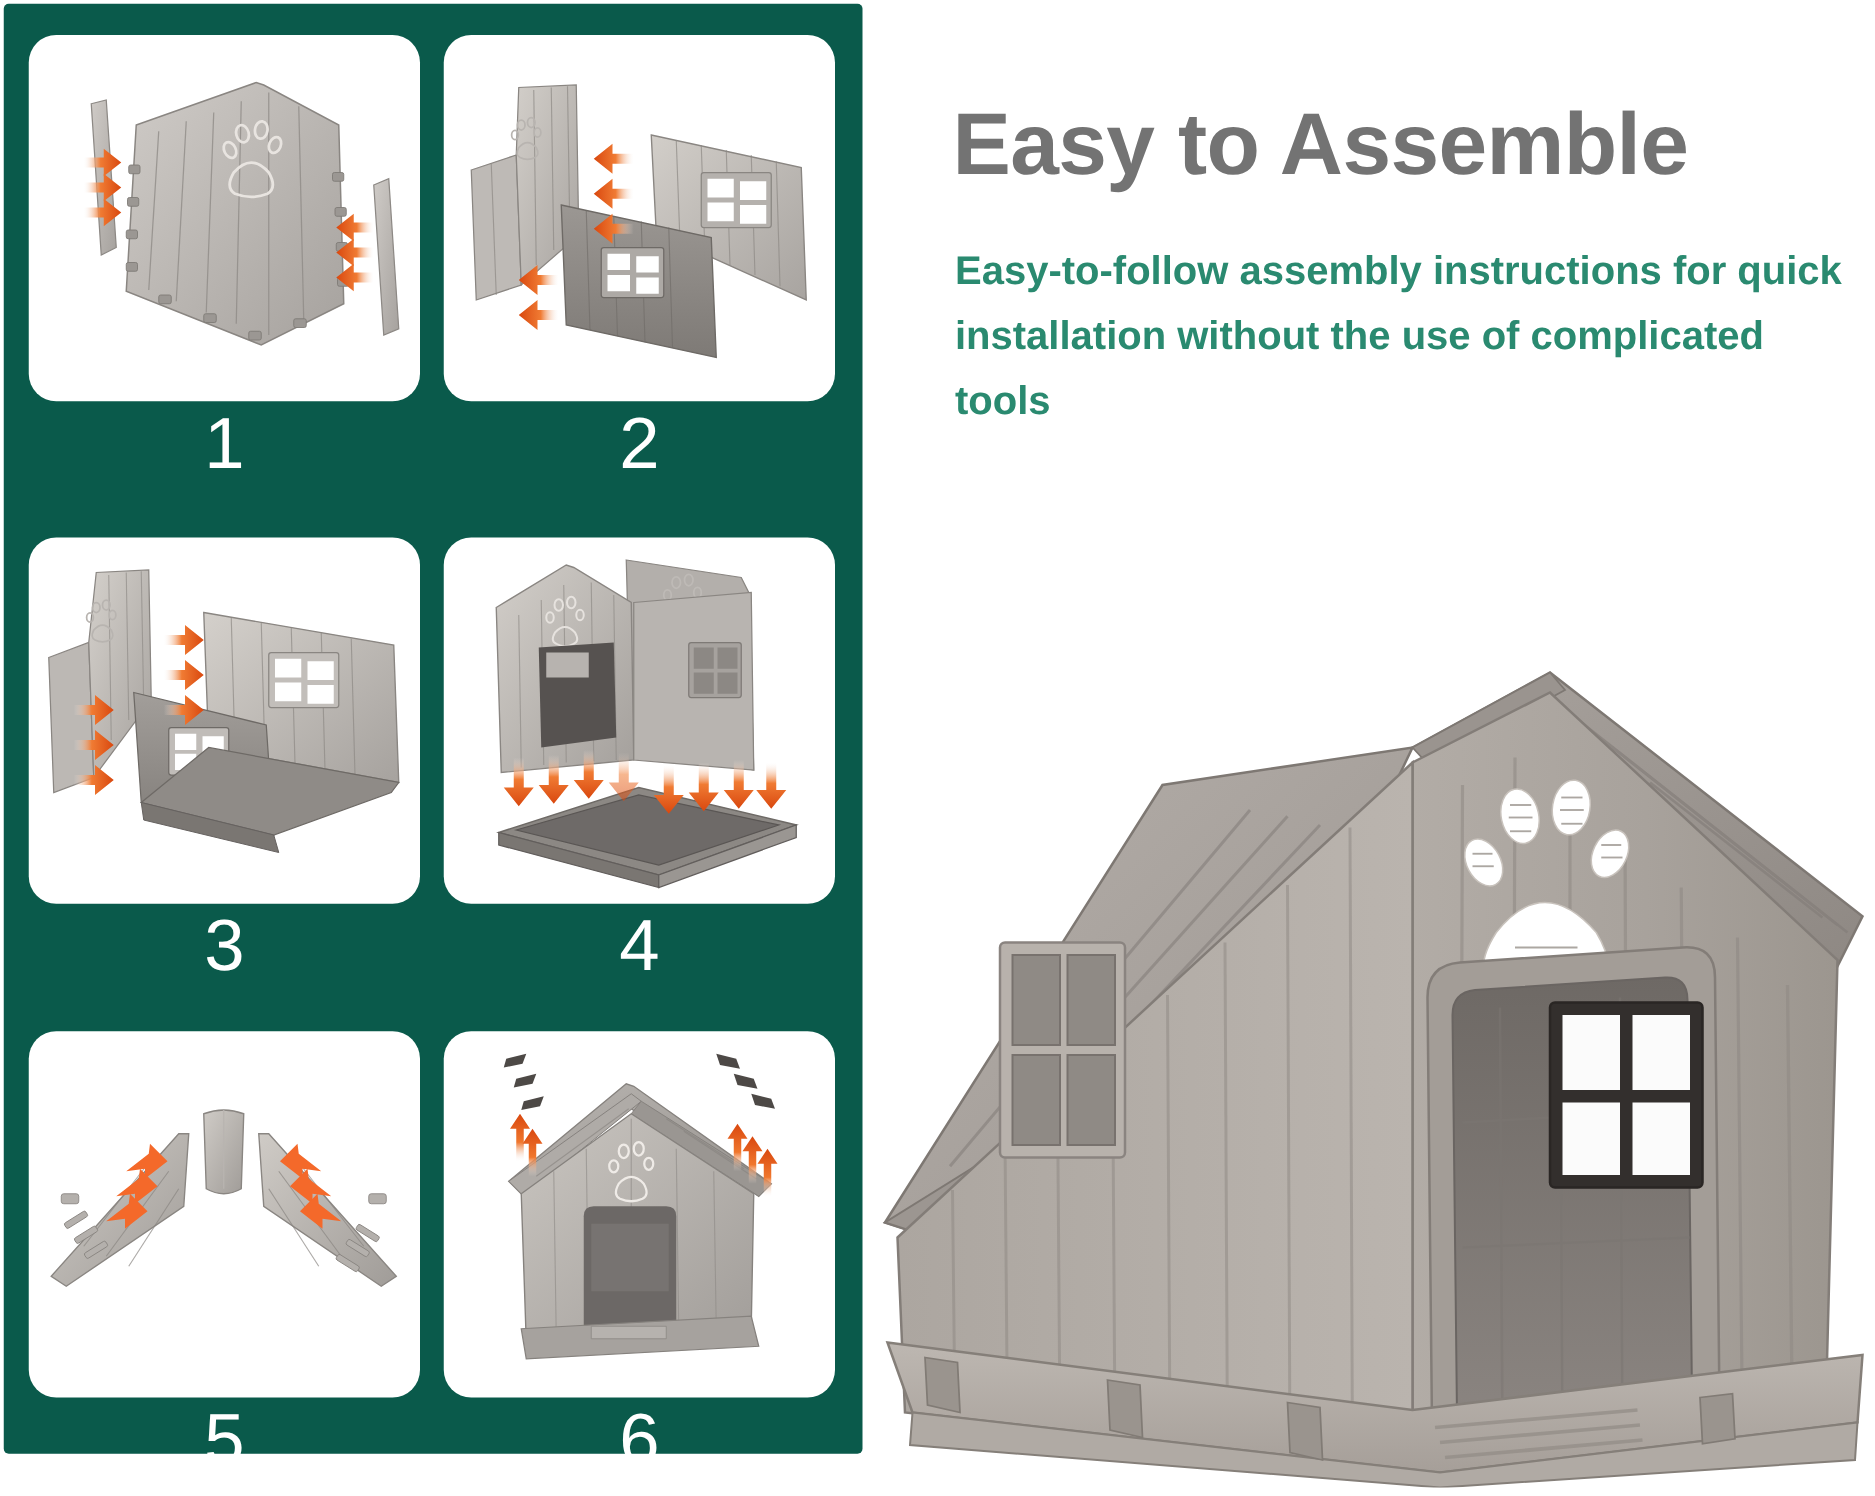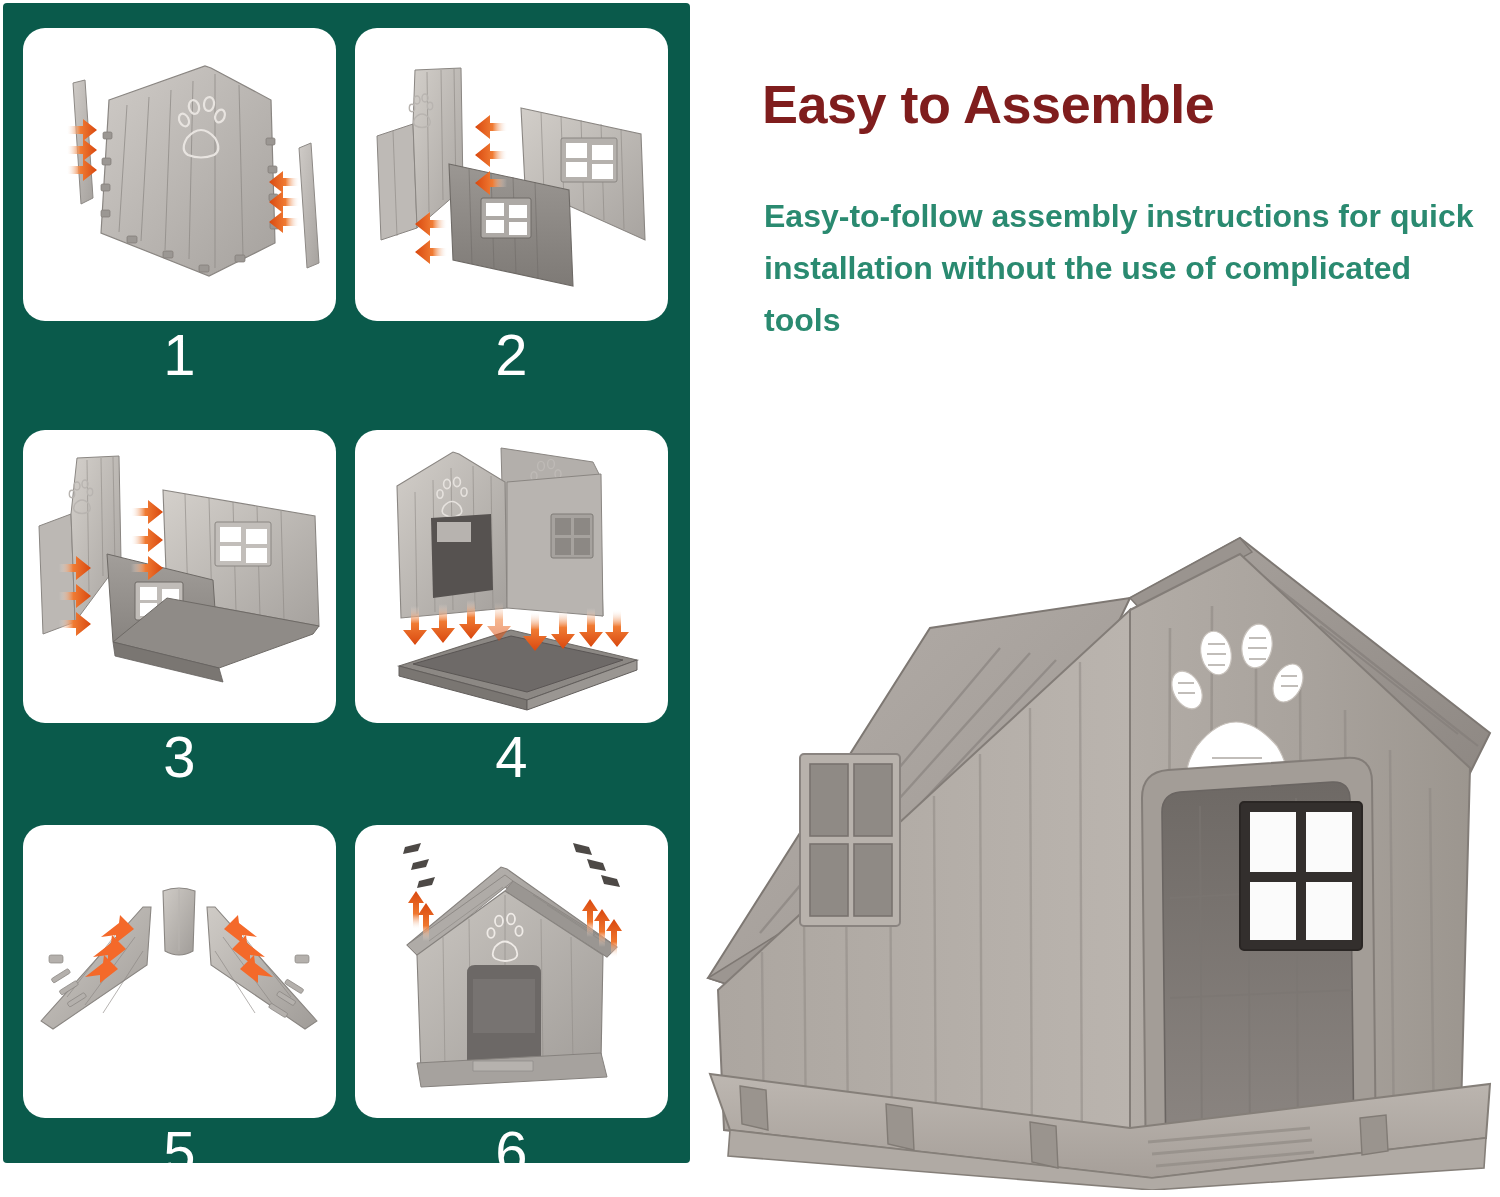--- a/index.html
+++ b/index.html
@@ -18,21 +18,21 @@
       font-family:"Liberation Sans","DejaVu Sans",sans-serif;}
 
   .c0{left:20px;top:25px;}  .c1{left:352px;top:25px;}
   .c2{left:20px;top:427px;} .c3{left:352px;top:427px;}
   .c4{left:20px;top:822px;} .c5{left:352px;top:822px;}
 
   .art{position:absolute;left:0;top:0;width:313px;height:293px;}
 
   
   #headline{position:absolute;left:762px;top:32px;width:700px;
-      color:#7f1d1d;font-size:54px;font-weight:bold;line-height:72px;
+      color:#737373;font-size:70px;font-weight:bold;line-height:72px;
       letter-spacing:-0.5px;}
   #subhead{position:absolute;left:764px;top:158px;width:710px;
       color:#2A8A70;font-size:32px;font-weight:600;line-height:52px;}
 
   
   #hero{position:absolute;left:700px;top:478px;width:800px;height:712px;}
 </style>
 </head>
 <body>
 

